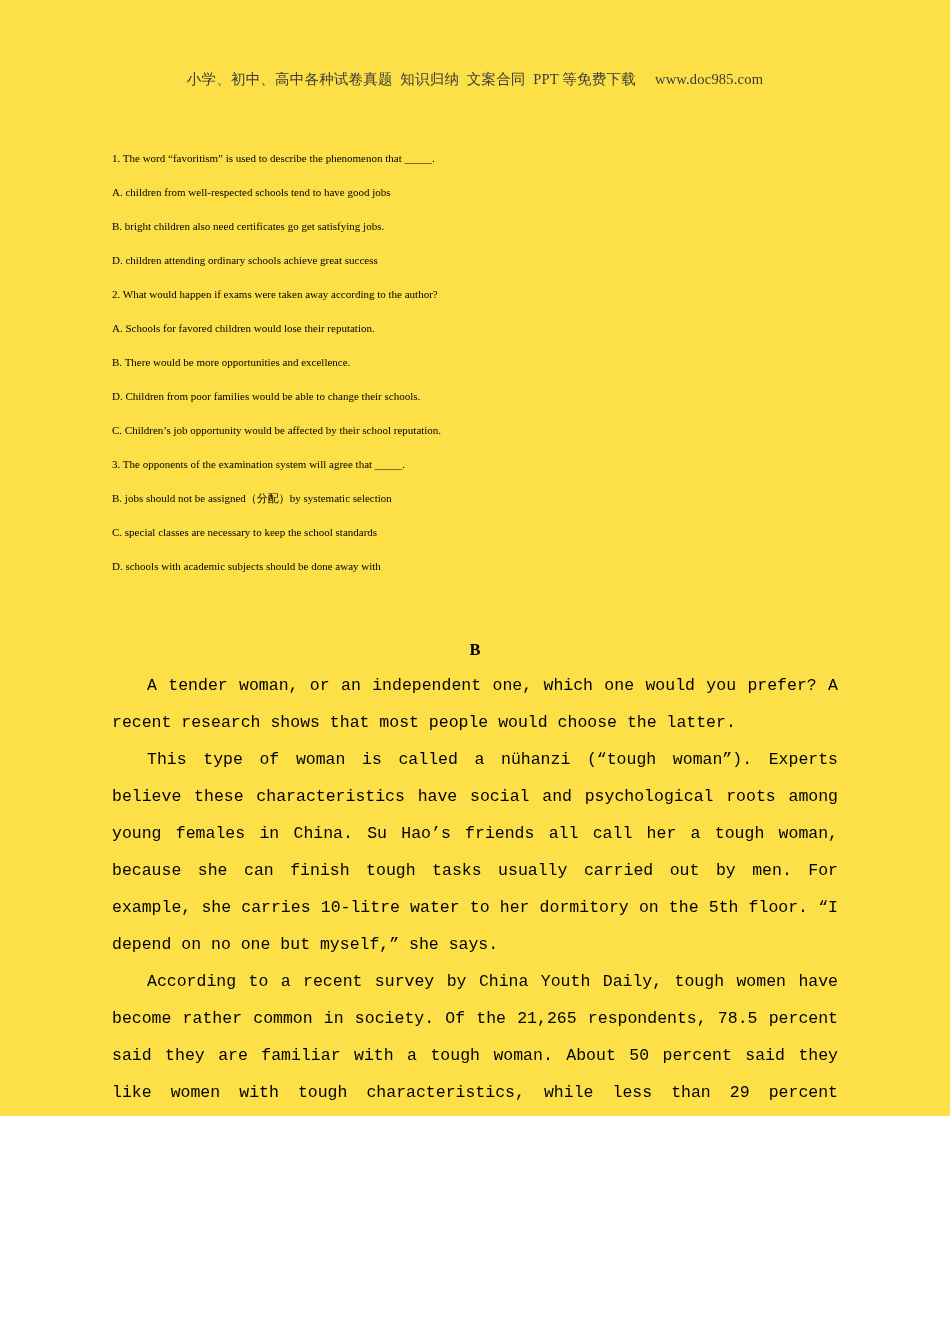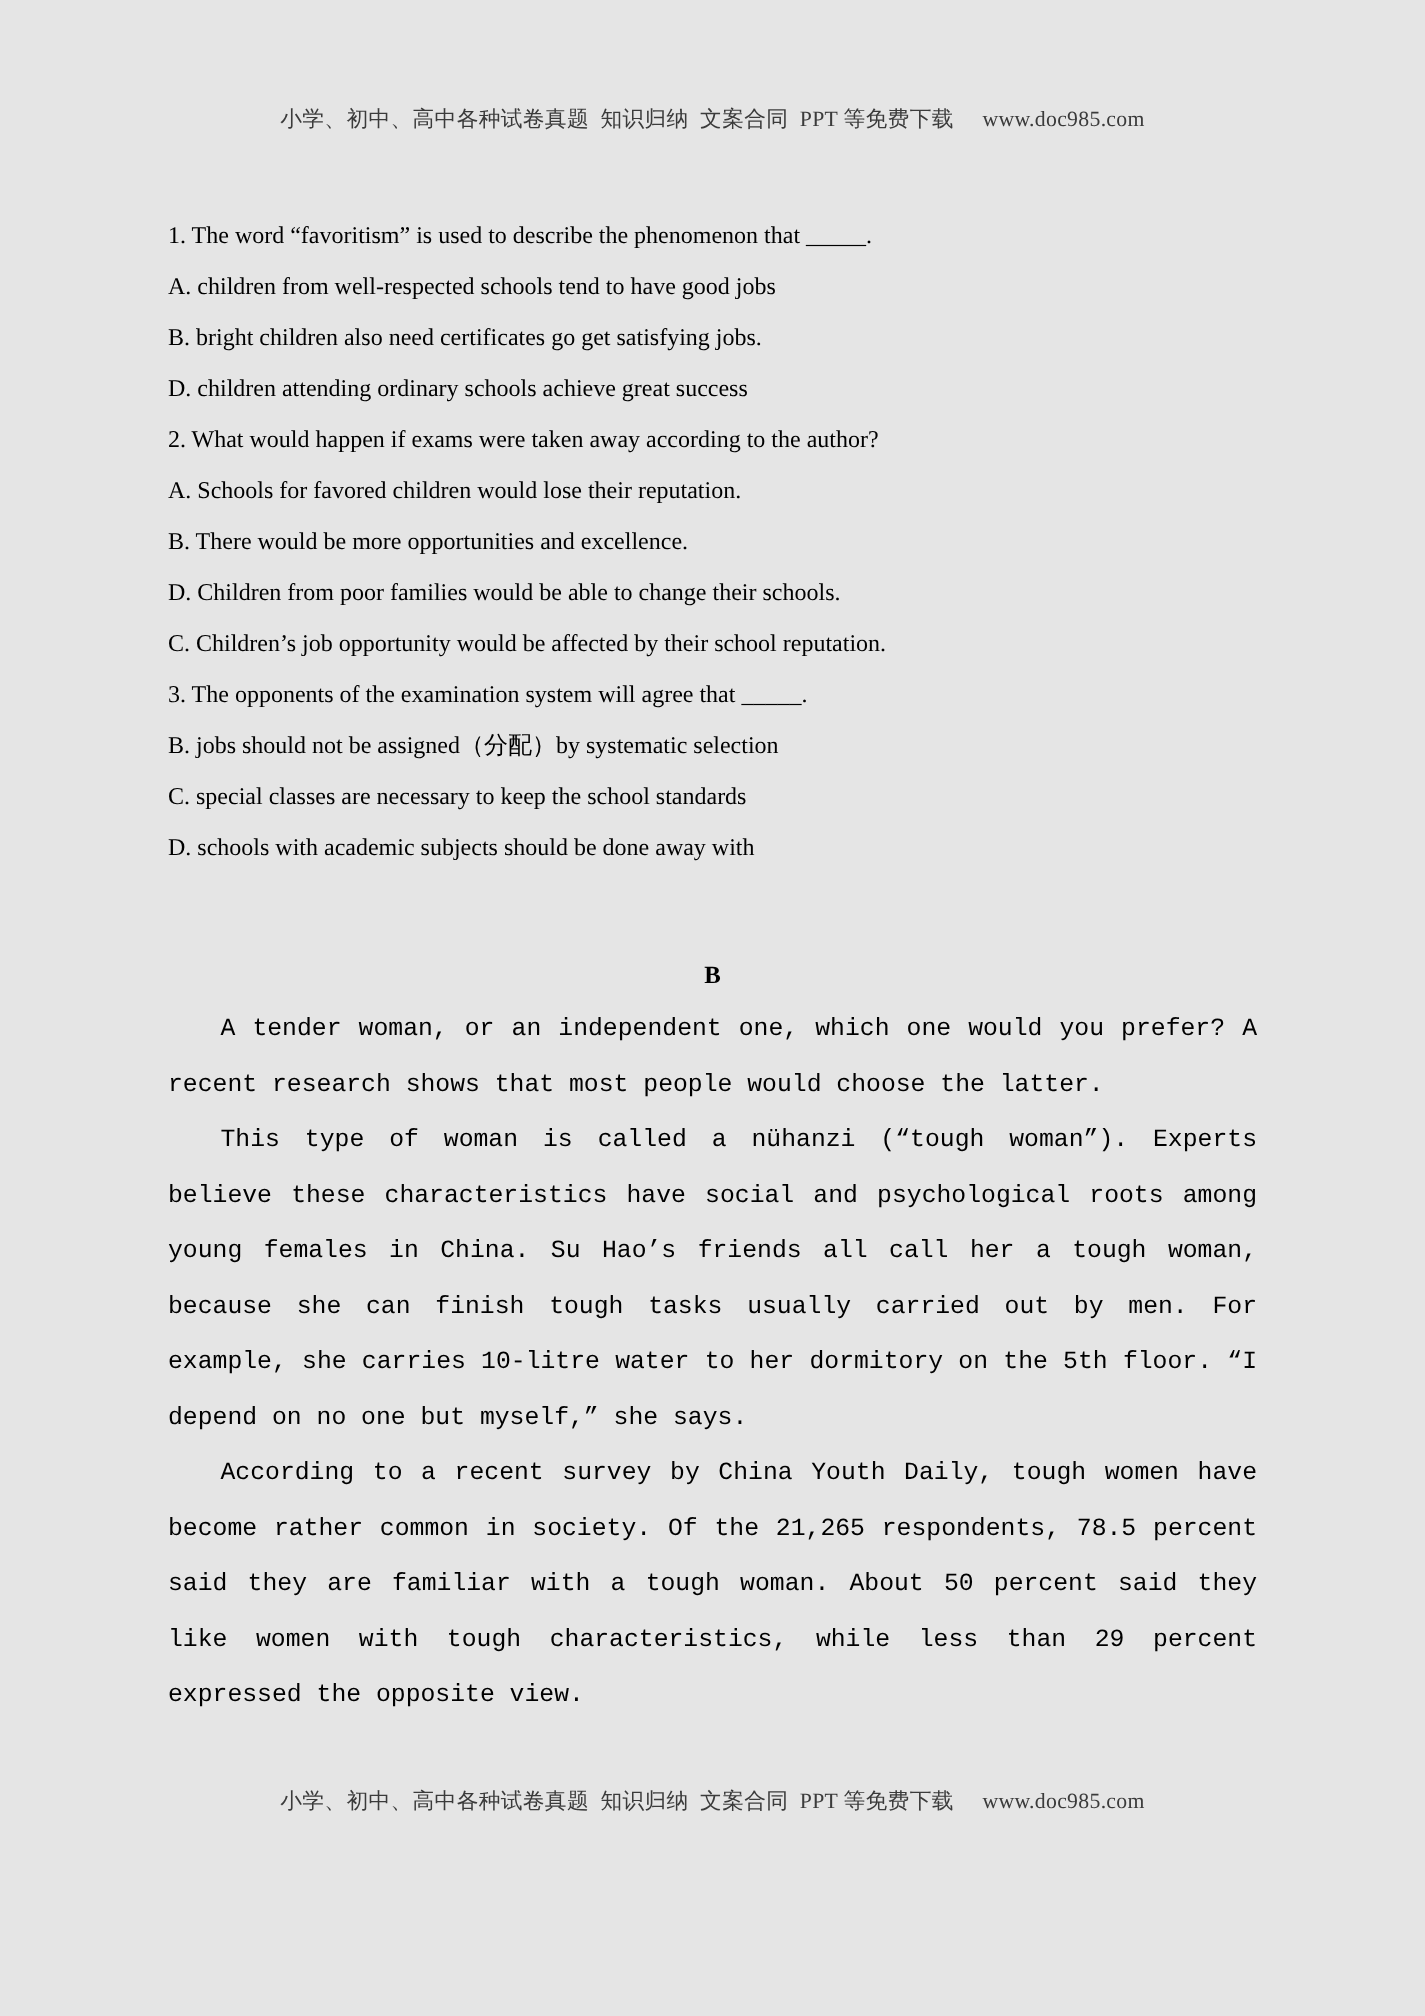--- a/index.html
+++ b/index.html
@@ -7,22 +7,22 @@
     padding: 0;
     background: #ffffff;
   }
   body {
     font-family: "Liberation Serif", "DejaVu Serif", serif;
     color: #000000;
   }
   .page {
     position: relative;
     width: 950px;
-    height: 1344px;
-    background: #e5e5e5;
+    height: 1116px;
+    background: #fde047;
     overflow: hidden;
     box-sizing: border-box;
     padding-left: 41px;
   }
 
   
   .running {
     position: absolute;
     left: 0;
     width: 950px;
@@ -37,21 +37,21 @@
 
   
   .content {
     position: absolute;
     left: 112px;
     top: 141px;
     width: 726px;
   }
 
   .qline {
-    font-size: 16px;
+    font-size: 11px;
     line-height: 34px;
     text-align: left;
     white-space: pre-wrap;
     margin: 0;
   }
 
   .spacer-block { height: 50px; }
 
   .section-heading {
     font-size: 16.5px;

